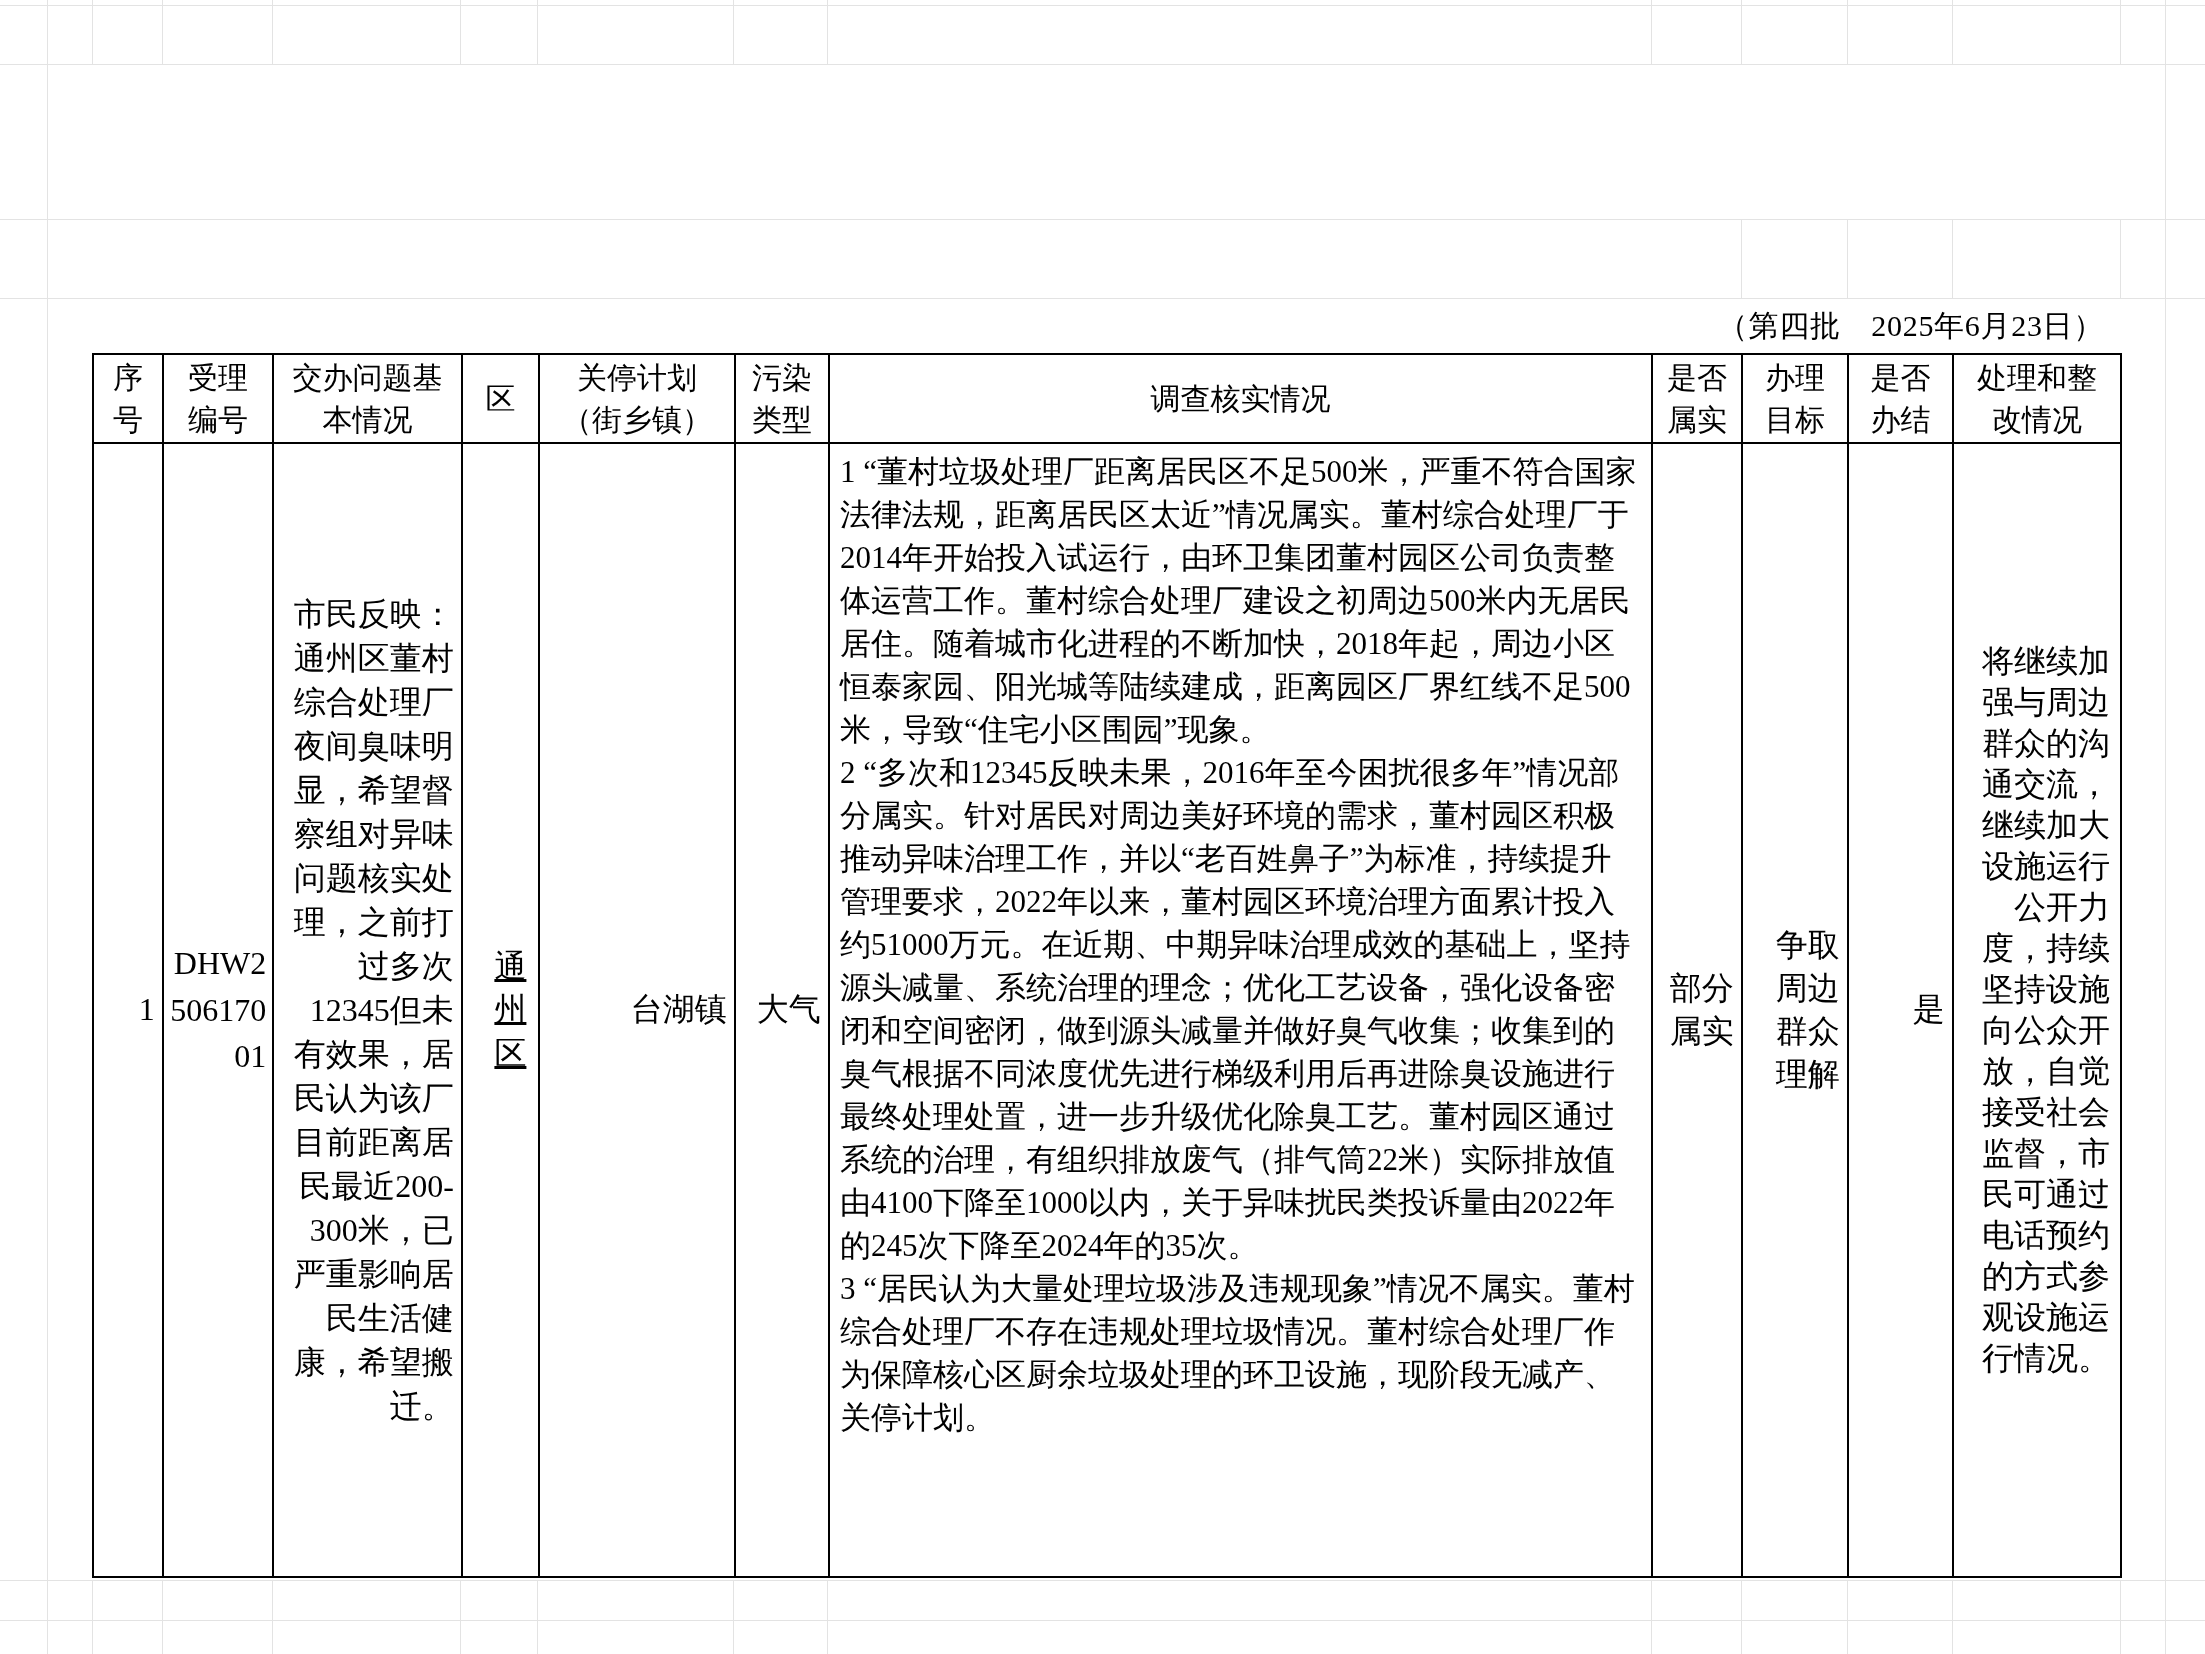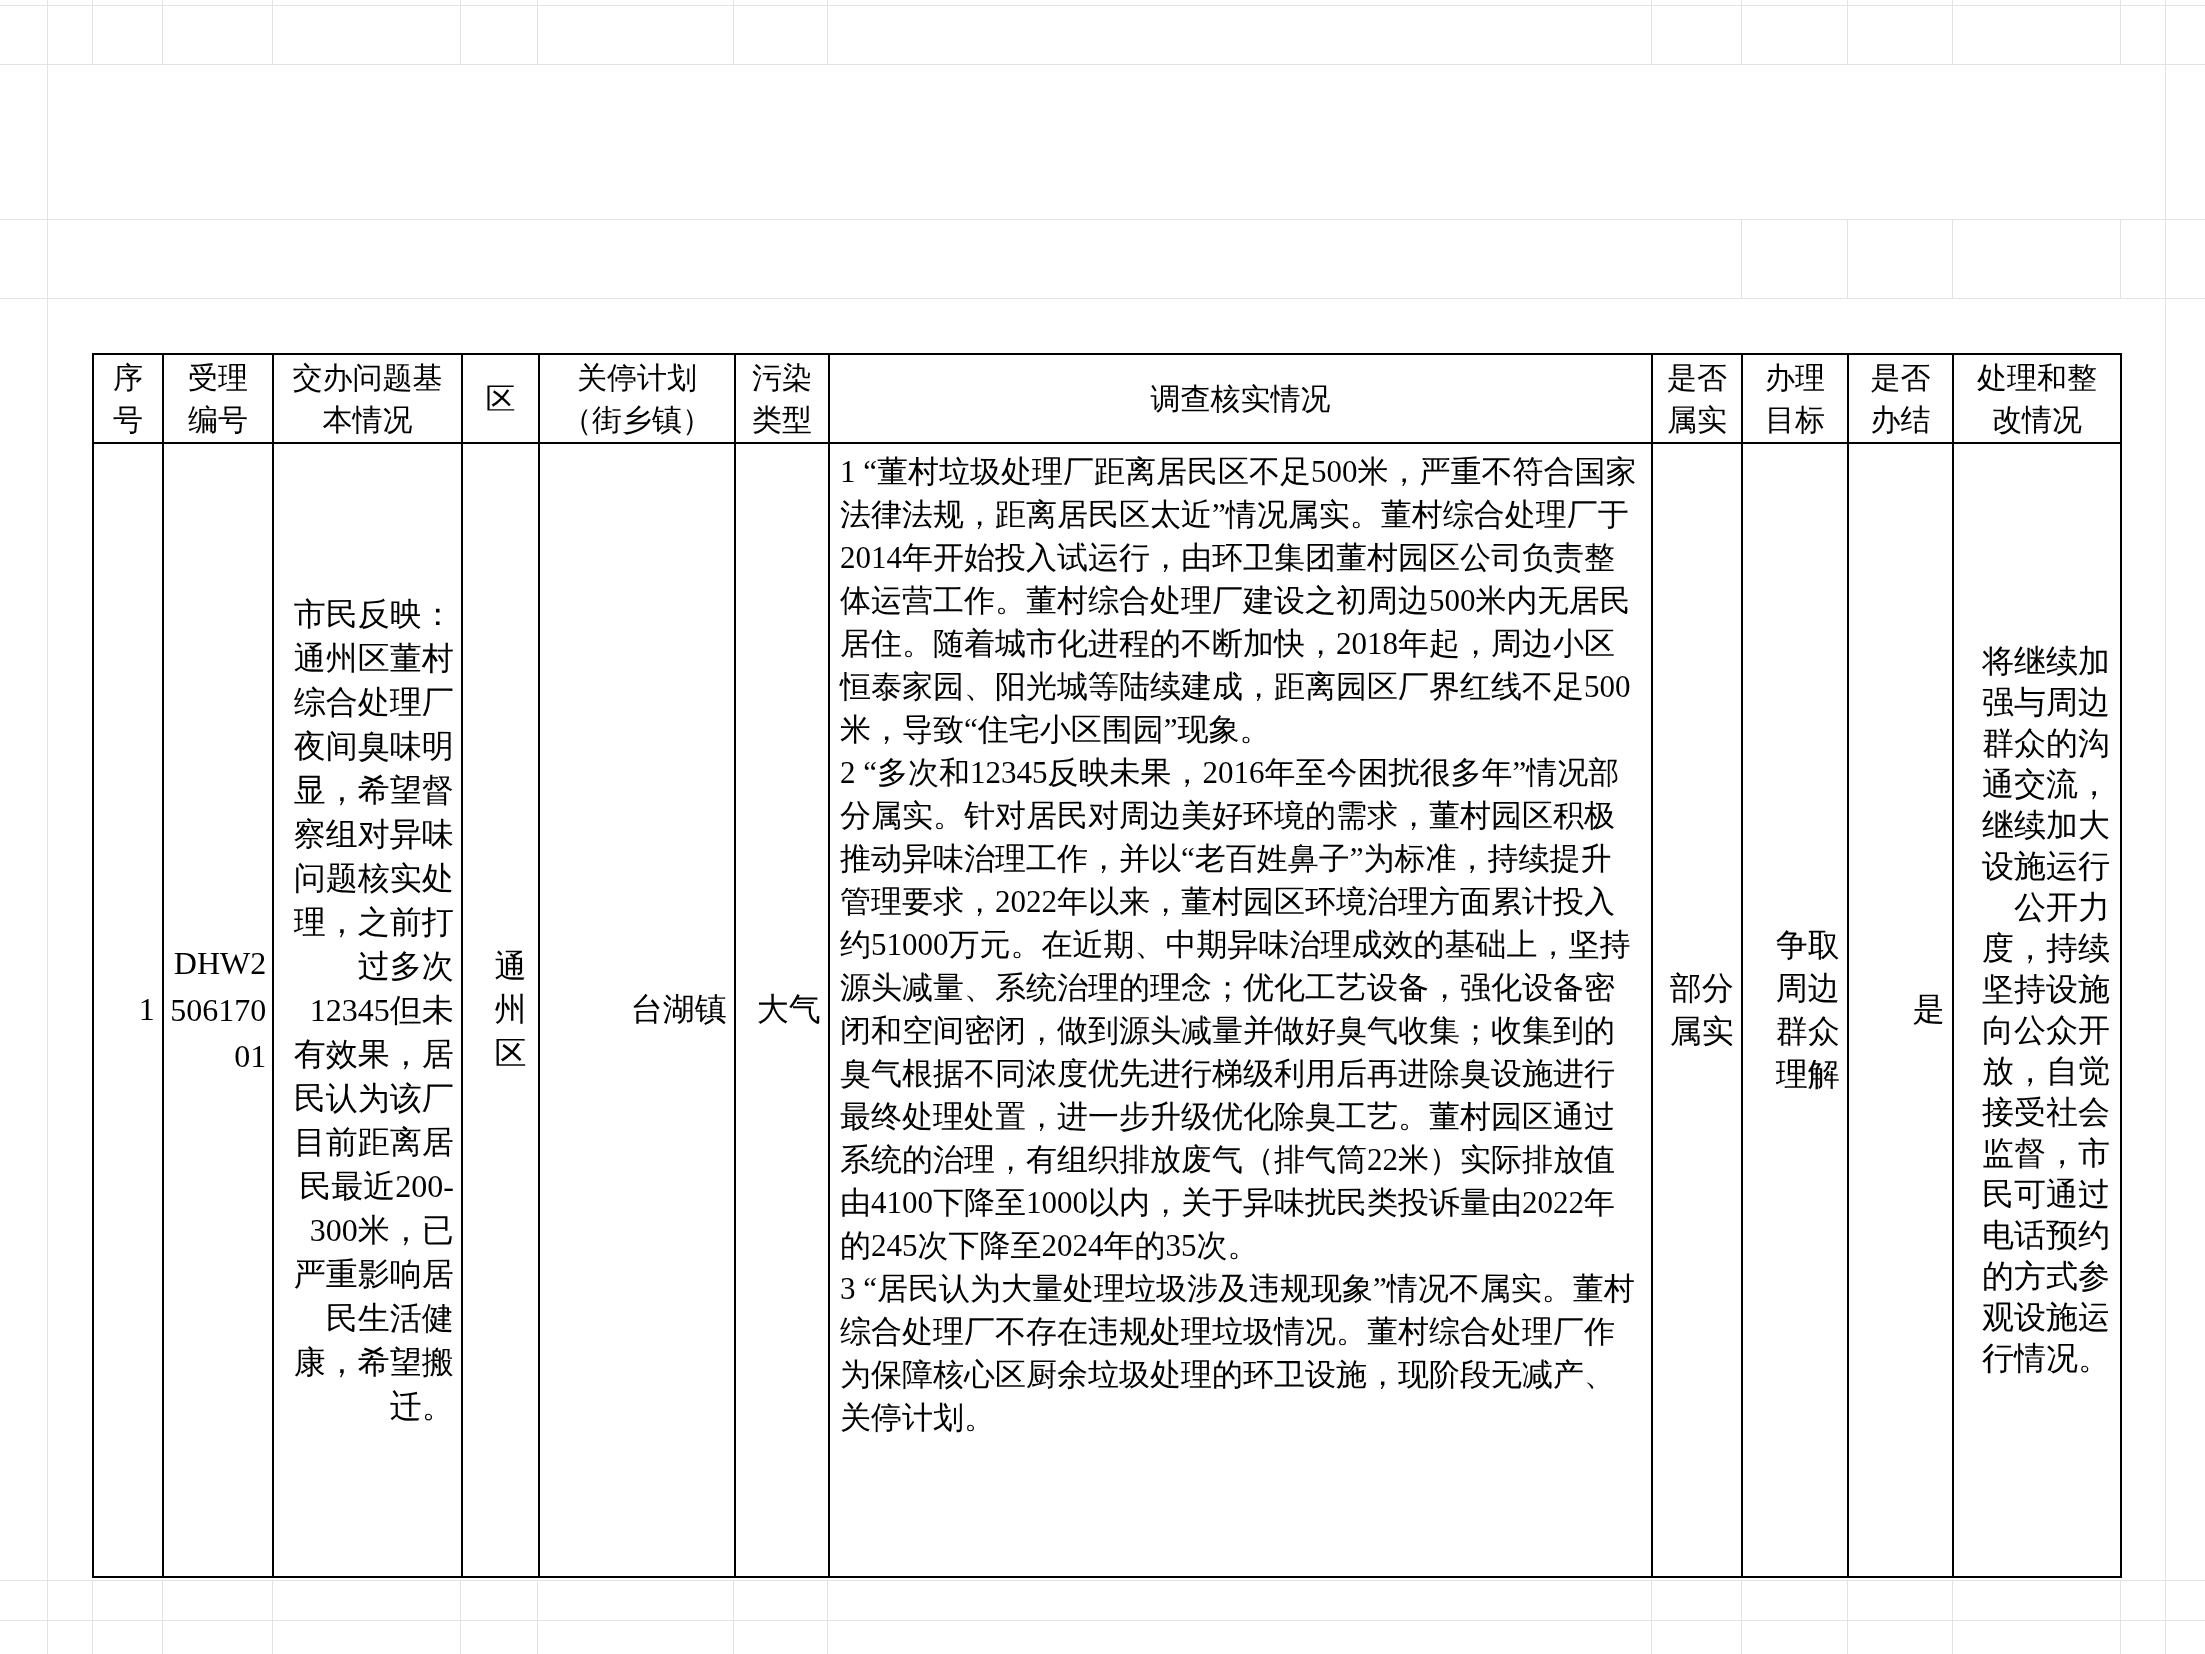--- a/index.html
+++ b/index.html
@@ -47,21 +47,21 @@
     white-space:pre-line;
     padding:1.4px 1.4px;
   }
   td.bcell {
     font-size:32px; line-height:1.35;
     text-align:right; vertical-align:middle;
     padding:0 7.2px;
   }
   td.c-caseno { font-size:32px; line-height:1.45; word-break:break-all; padding:0 5.8px; }
   td.c-issue  { line-height:44px; }
-  td.c-district { padding:0 11.6px; }
+  td.c-district { padding:0 11.6px;text-decoration:underline; }
   td.c-verify {
     text-align:left; vertical-align:top;
     white-space:pre-wrap;
     font-size:31px; line-height:43px;
     padding:5.8px 10px;
   }
   td.c-rectify { line-height:41px; padding:0 10px; }
 </style>
 </head>
 <body>
@@ -104,20 +104,21 @@
     <div class="gl gl-v" style="left:537px;top:1580px;height:74px;"></div>
     <div class="gl gl-v" style="left:733px;top:1580px;height:74px;"></div>
     <div class="gl gl-v" style="left:827px;top:1580px;height:74px;"></div>
     <div class="gl gl-v" style="left:1651px;top:1580px;height:74px;"></div>
     <div class="gl gl-v" style="left:1741px;top:1580px;height:74px;"></div>
     <div class="gl gl-v" style="left:1847px;top:1580px;height:74px;"></div>
     <div class="gl gl-v" style="left:1952px;top:1580px;height:74px;"></div>
     <div class="gl gl-v" style="left:2120px;top:1580px;height:74px;"></div>
   </div>
 
+  <div class="date-note">（第四批　2025年6月23日）</div>
 
   <table class="report">
     <colgroup>
       <col style="width:70px;">
       <col style="width:110px;">
       <col style="width:189px;">
       <col style="width:77px;">
       <col style="width:196px;">
       <col style="width:94px;">
       <col style="width:823px;">

